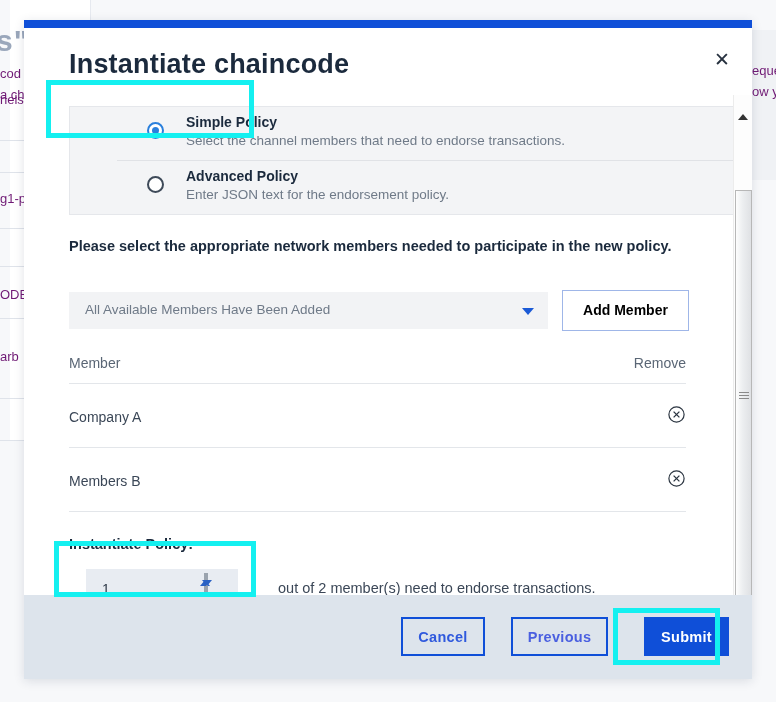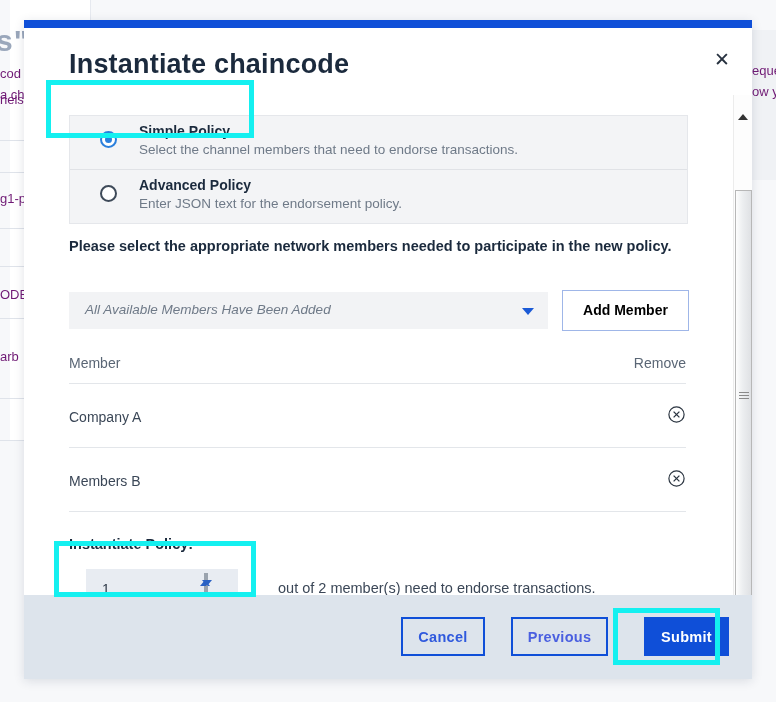--- a/index.html
+++ b/index.html
@@ -129,24 +129,25 @@
   .body-inner {
     position: absolute;
     left: 0; top: 0;
     width: 712px;
   }
 
   
   .policy-list {
     position: absolute;
     left: 45px;
-    top: 20px;
+    top: 11px;
     width: 617px;
     background: #f3f4f6;
     border: 1px solid #e5e7eb;
+    padding-left: 47px;
   }
   .policy-row {
     position: relative;
     height: 53px;
     border-bottom: 1px solid #e0e2e6;
   }
   .policy-row.last { border-bottom: none; }
   .radio {
     position: absolute;
     left: 30px;
@@ -209,21 +210,20 @@
     height: 37px;
     background: #f2f3f5;
     border: none;
     box-sizing: border-box;
   }
   .select-text {
     position: absolute;
     left: 16px;
     top: 10px;
     font-size: 13.5px;
-    font-style: italic;
     color: #6f7a88;
   }
   .select-caret {
     position: absolute;
     right: 14px;
     top: 16px;
     width: 0; height: 0;
     border-left: 6px solid transparent;
     border-right: 6px solid transparent;
     border-top: 7px solid #1b5ad6;

